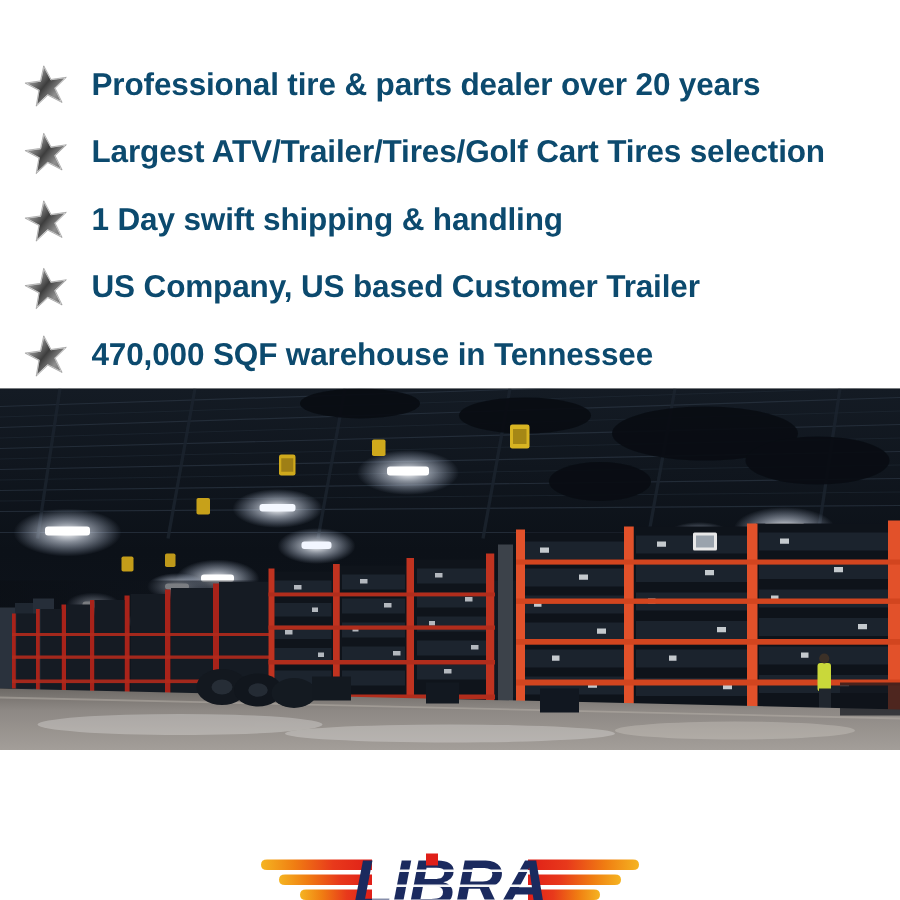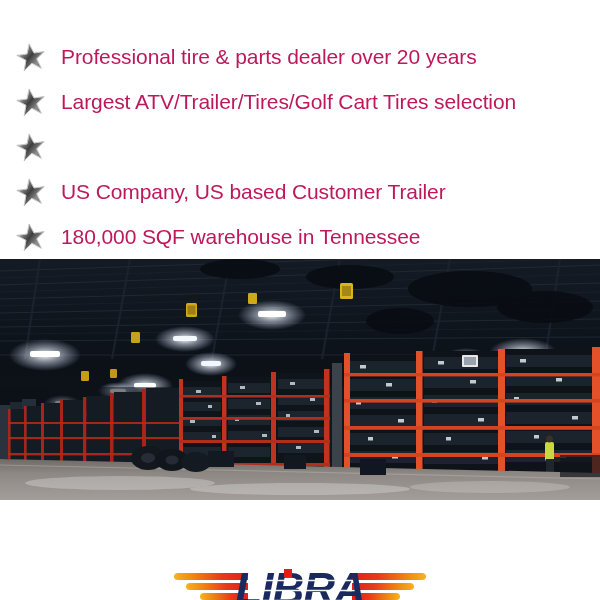--- a/index.html
+++ b/index.html
@@ -28,23 +28,23 @@
   }
   .star-icon {
     width: 30px;
     height: 30px;
     flex: 0 0 30px;
     margin-right: 15px;
     display: block;
   }
   .feature-text {
     font-size: 21px;
-    font-weight: 400;
+    font-weight: 700;
     letter-spacing: -0.1px;
-    color: #be185d;
+    color: #0c4a6e;
     white-space: nowrap;
     line-height: 1;
   }
 
   
   .photo {
     position: relative;
     width: 600px;
     height: 241px;
     margin-top: 9px;
@@ -99,40 +99,41 @@
     <span class="feature-text">Largest ATV/Trailer/Tires/Golf Cart Tires selection</span>
   </div>
 
   <div class="feature-row">
     <svg class="star-icon" viewBox="0 0 100 100">
       <g transform="rotate(-8 50 50)">
         <polygon points="50,6 61.8,38.2 96,38.2 68.1,58.6 78.9,92 50,71.4 21.1,92 31.9,58.6 4,38.2 38.2,38.2" fill="url(#sg1)" stroke="#efefef" stroke-width="3" stroke-linejoin="round"></polygon>
         <polygon points="50,6 61.8,38.2 96,38.2 68.1,58.6 78.9,92 50,71.4 21.1,92 31.9,58.6 4,38.2 38.2,38.2" fill="none" stroke="#6e6e6e" stroke-width="1"></polygon>
       </g>
     </svg>
+    <span class="feature-text">1 Day swift shipping &amp; handling</span>
   </div>
 
   <div class="feature-row">
     <svg class="star-icon" viewBox="0 0 100 100">
       <g transform="rotate(-8 50 50)">
         <polygon points="50,6 61.8,38.2 96,38.2 68.1,58.6 78.9,92 50,71.4 21.1,92 31.9,58.6 4,38.2 38.2,38.2" fill="url(#sg1)" stroke="#efefef" stroke-width="3" stroke-linejoin="round"></polygon>
         <polygon points="50,6 61.8,38.2 96,38.2 68.1,58.6 78.9,92 50,71.4 21.1,92 31.9,58.6 4,38.2 38.2,38.2" fill="none" stroke="#6e6e6e" stroke-width="1"></polygon>
       </g>
     </svg>
     <span class="feature-text">US Company, US based Customer Trailer</span>
   </div>
 
   <div class="feature-row">
     <svg class="star-icon" viewBox="0 0 100 100">
       <g transform="rotate(-8 50 50)">
         <polygon points="50,6 61.8,38.2 96,38.2 68.1,58.6 78.9,92 50,71.4 21.1,92 31.9,58.6 4,38.2 38.2,38.2" fill="url(#sg1)" stroke="#efefef" stroke-width="3" stroke-linejoin="round"></polygon>
         <polygon points="50,6 61.8,38.2 96,38.2 68.1,58.6 78.9,92 50,71.4 21.1,92 31.9,58.6 4,38.2 38.2,38.2" fill="none" stroke="#6e6e6e" stroke-width="1"></polygon>
       </g>
     </svg>
-    <span class="feature-text">180,000 SQF warehouse in Tennessee</span>
+    <span class="feature-text">470,000 SQF warehouse in Tennessee</span>
   </div>
 
 </section>
 
 <figure class="photo" style="margin:0;">
   <svg width="600" height="241" viewBox="0 0 600 241">
     <defs>
       <linearGradient id="ceilGrad" x1="0" y1="0" x2="0" y2="1">
         <stop offset="0%" stop-color="#141b24"></stop>
         <stop offset="45%" stop-color="#0c1118"></stop>

